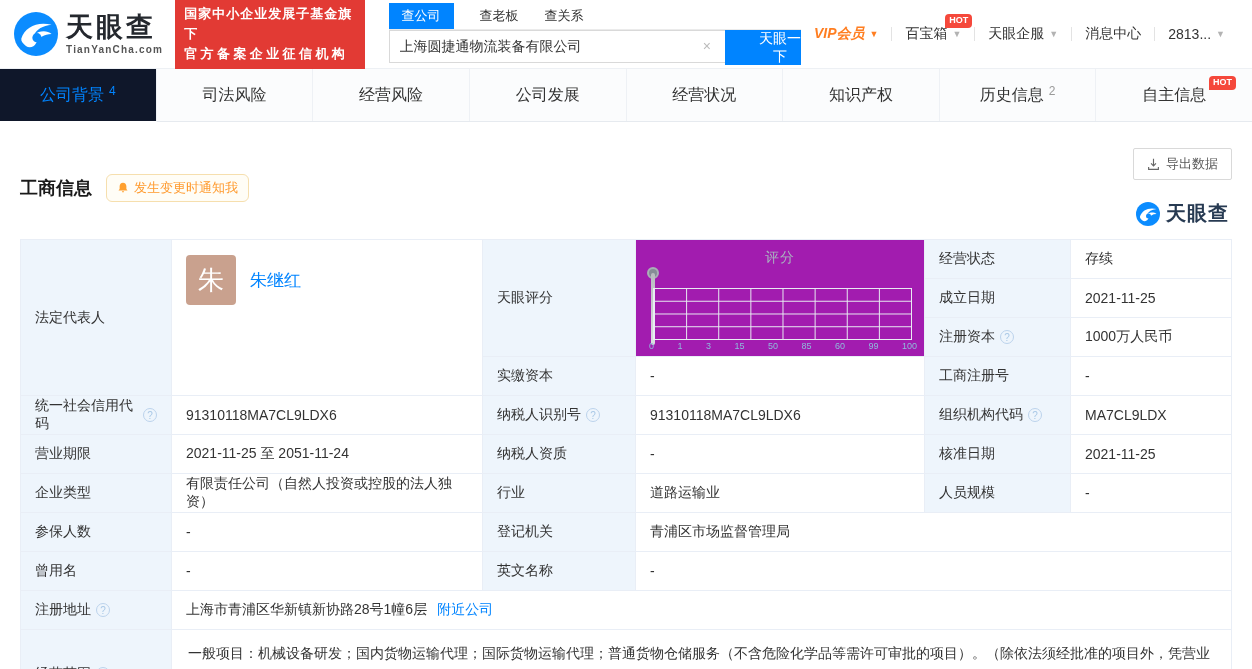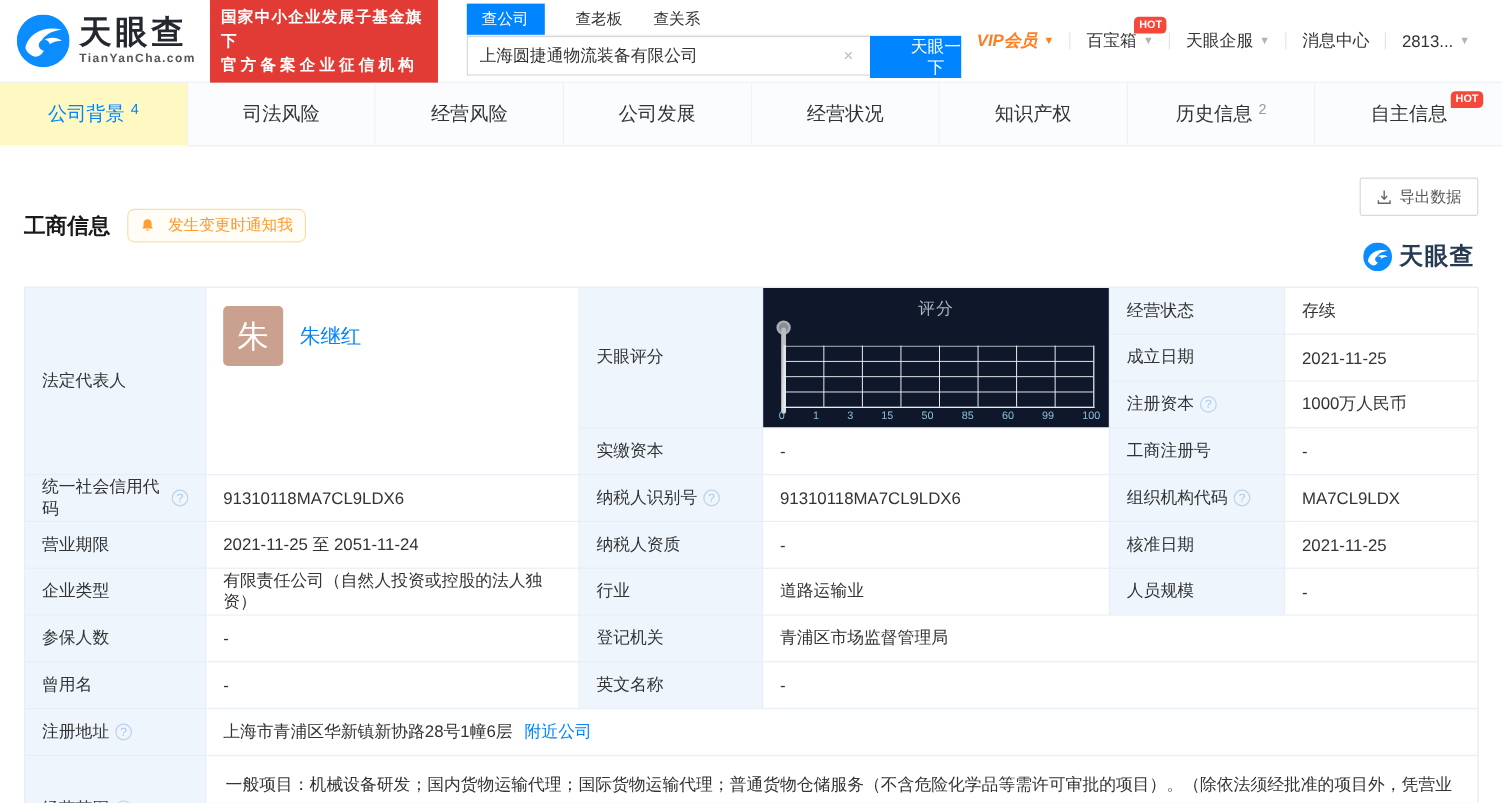--- a/index.html
+++ b/index.html
@@ -38,30 +38,30 @@
   .vip-caret { color:#ff7e21; }
   .hot-badge { position:absolute; top:-11px; right:2px; background:#f5483b; color:#fff;
     font-size:9px; font-weight:bold; padding:1px 4px; border-radius:4px 4px 4px 0; line-height:1.3; }
 
   
   .nav { display:flex; height:54px; border-top:1px solid #edf0f4; border-bottom:1px solid #e6eaef; background:#fff; }
   .nav-tab { flex:1; display:flex; align-items:center; justify-content:center;
     font-size:16px; color:#333; background:#fbfcfd; border-right:1px solid #eef1f5;
     cursor:pointer; position:relative; }
   .nav-tab:last-child { border-right:none; }
-  .nav-tab.active { background:#fef9c3; color:#0084ff; margin-bottom:-1px; border-bottom:1px solid #fff;text-align:right; }
+  .nav-tab.active { background:#0f172a; color:#0084ff; margin-bottom:-1px; border-bottom:1px solid #fff;text-align:right; }
   .tab-count { font-size:12px; margin-left:5px; position:relative; top:-4px; color:#999; }
   .nav-tab.active .tab-count { color:#0084ff; }
   .tab-hot { position:absolute; top:7px; right:16px; background:#f5483b; color:#fff;
     font-size:9px; font-weight:bold; padding:1px 4px; border-radius:4px 4px 4px 0; line-height:1.3; }
 
   
   .sec { display:flex; align-items:center; padding:26px 20px 12px; }
   .sec-title { font-size:18px; font-weight:bold; color:#1a1a1a; }
-  .notify { margin-left:14px; display:flex; align-items:center; gap:11px;
+  .notify { margin-left:14px; display:flex; align-items:center; gap:5px;
     border:1px solid #f6dfae; background:#fffdf6; color:#ff9a2e; font-size:13px;
     padding:4px 10px; border-radius:6px; cursor:pointer; }
   .sec-right { margin-left:auto; display:flex; align-items:center; gap:20px;flex-direction:column; }
   .export-btn { display:flex; align-items:center; gap:6px; border:1px solid #d9d9d9;
     background:#fff; color:#595959; font-size:13px; padding:6px 13px; border-radius:2px; cursor:pointer;
     font-family:"Liberation Sans","DejaVu Sans",sans-serif; }
   .wm-logo { display:flex; align-items:center; gap:6px; }
   .wm-text { font-size:20px; font-weight:bold; color:#273a52; letter-spacing:1px; }
 
   
@@ -73,21 +73,21 @@
   .lab { background:#eef5fc; }
   .qi { display:inline-flex; align-items:center; justify-content:center; width:14px; height:14px;
     border:1px solid #bcd3ec; border-radius:50%; color:#a9c8e6; font-size:10px; margin-left:5px; flex:none; }
   a.lnk { color:#0084ff; text-decoration:none; cursor:pointer; }
   .legal-lab { grid-row:1/5; }
   .legal-val { grid-row:1/5; align-items:flex-start; padding-top:15px; gap:14px; }
   .avatar { width:50px; height:50px; border-radius:4px; background:#c9a18e; color:#fff;
     font-size:26px; display:flex; align-items:center; justify-content:center; flex:none; }
   .legal-name { font-size:17px; margin-top:14px; }
   .score-lab { grid-row:1/4; }
-  .score-cell { grid-row:1/4; background:#0f172a; position:relative; padding:0; display:block; }
+  .score-cell { grid-row:1/4; background:#a21caf; position:relative; padding:0; display:block; }
   .score-title { text-align:center; color:#a9b4bf; font-size:14px; margin-top:9px; letter-spacing:1px; }
   .score-pin { position:absolute; left:11px; top:27px; width:12px; height:12px;
     background:#868d96; border:2px solid #a9afb6; border-radius:50%; }
   .score-track { position:absolute; left:15px; top:33px; width:4px; height:72px;
     background:linear-gradient(#b9bcc0,#dcdee0); border-radius:2px; }
   .score-grid { position:absolute; left:17px; right:12px; top:48px; height:52px;
     border-left:1px solid #e8edf2;
     background-image:linear-gradient(to right,#e8edf2 1px,transparent 1px),
                      linear-gradient(to bottom,#e8edf2 1px,transparent 1px);
     background-size:12.5% 25%; border-right:1px solid #e8edf2; border-bottom:1px solid #e8edf2; }

